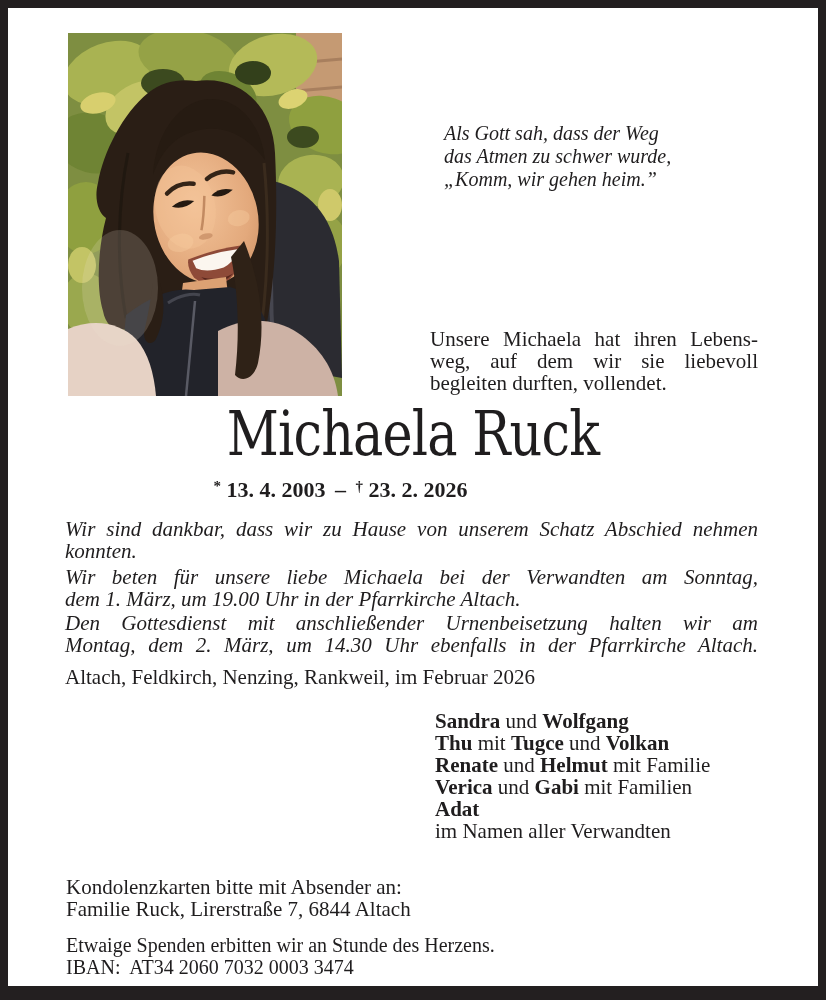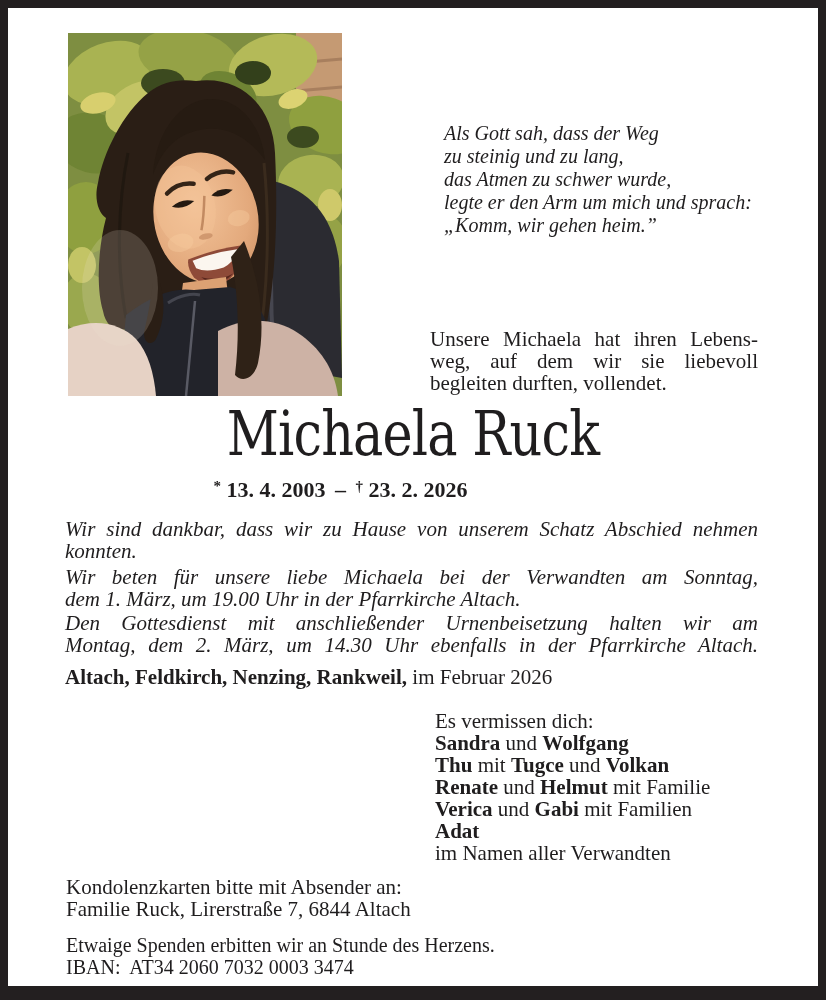--- a/index.html
+++ b/index.html
@@ -35,21 +35,21 @@
   }
   .dates { left:5px; top:474px; width:671px; text-align:center; font-weight:bold; font-size:22px; line-height:24px; }
   .dates .sym { font-size:15px; vertical-align:6px; font-weight:bold; }
   .dates .dsep { padding:0 4px; }
 
   
   .para { left:65px; width:693px; font-size:21px; line-height:22px;font-style:italic; }
   .p1 { top:518px; } .p2 { top:566px; } .p3 { top:612px; }
 
   .cities { left:65px; top:666px; width:693px; font-size:21px; line-height:22px; }
-  .cities .b { font-weight:bold;text-align:center; }
+  .cities .b { font-weight:normal;text-align:center; }
 
   
   .mourners { left:435px; top:710px; width:330px; font-size:21px; line-height:22px; }
   .mourners .b { font-weight:bold; }
 
   .condolence { left:66px; top:876px; width:560px; font-size:21px; line-height:22px; }
   .donation   { left:66px; top:934px; width:620px; font-size:20px; line-height:22px; }
   .iban-line  { white-space:pre-wrap; }
 </style>
 </head>
@@ -134,23 +134,21 @@
       <path d="M0 296 C 26 285 52 290 68 306 C 80 319 86 340 88 363 L 0 363 Z" fill="#e6d2c5"></path>
 
       <path d="M176 208 C 192 248 198 290 190 330 C 186 346 174 350 167 342 C 172 300 170 258 163 224 Z" fill="#2f2217"></path>
       <path d="M92 250 C 98 270 96 290 88 306 C 84 313 76 311 76 300 C 80 282 83 265 85 250 Z" fill="#2a1e15"></path>
       <ellipse cx="52" cy="255" rx="38" ry="58" fill="#efe3d2" opacity="0.18"></ellipse>
     </svg>
   </div>
 
   <div class="abs poem">
     <div>Als Gott sah, dass der Weg</div>
-    <div>zu steinig und zu lang,</div>
     <div>das Atmen zu schwer wurde,</div>
-    <div>legte er den Arm um mich und sprach:</div>
     <div>„Komm, wir gehen heim.”</div>
   </div>
 
   <div class="abs intro">
     <div class="jline">Unsere Michaela hat ihren Lebens-</div>
     <div class="jline">weg, auf dem wir sie liebevoll</div>
     <div>begleiten durften, vollendet.</div>
   </div>
 
   <div class="abs title-wrap">
@@ -175,21 +173,20 @@
   <div class="abs para p3">
     <div class="jline">Den Gottesdienst mit anschließender Urnenbeisetzung halten wir am</div>
     <div class="jline">Montag, dem 2. März, um 14.30 Uhr ebenfalls in der Pfarrkirche Altach.</div>
   </div>
 
   <div class="abs cities">
     <span class="b">Altach, Feldkirch, Nenzing, Rankweil,</span><span> im Februar 2026</span>
   </div>
 
   <div class="abs mourners">
-    <div>Es vermissen dich:</div>
     <div id="mourners-lines">
         <div><span class="b">Sandra</span><span> und </span><span class="b">Wolfgang</span></div>
         <div><span class="b">Thu</span><span> mit </span><span class="b">Tugce</span><span> und </span><span class="b">Volkan</span></div>
         <div><span class="b">Renate</span><span> und </span><span class="b">Helmut</span><span> mit Familie</span></div>
         <div><span class="b">Verica</span><span> und </span><span class="b">Gabi</span><span> mit Familien</span></div>
         <div><span class="b">Adat</span></div>
       </div>
     <div>im Namen aller Verwandten</div>
   </div>
 

